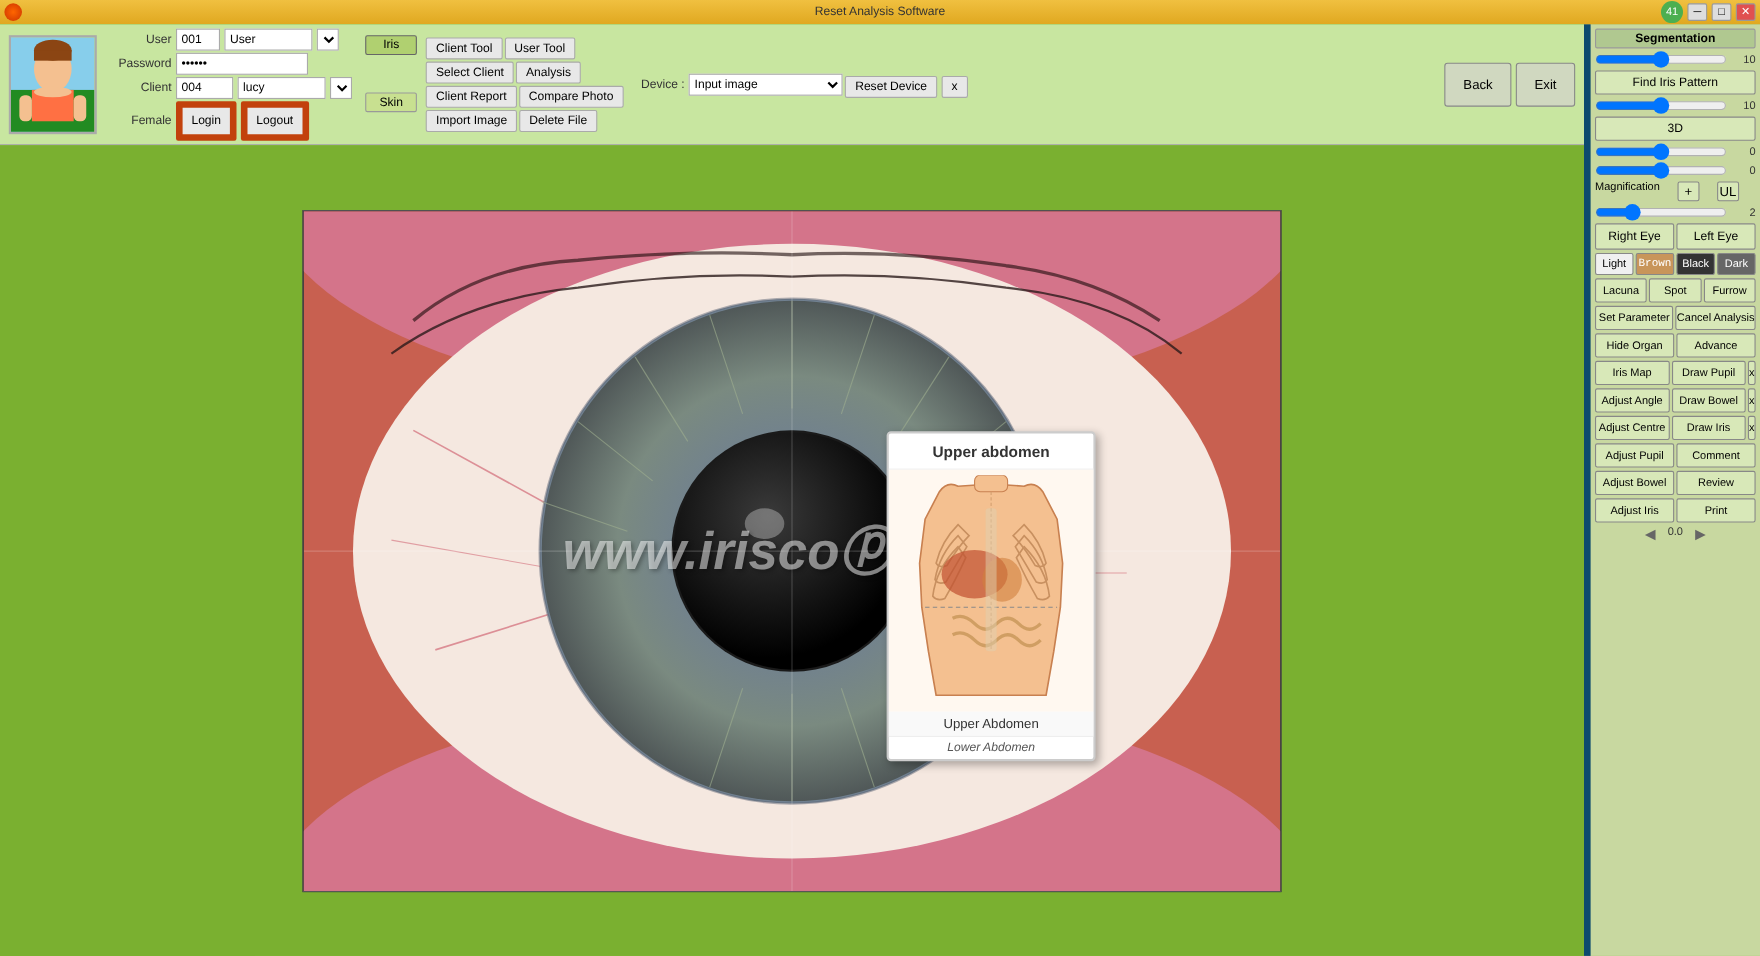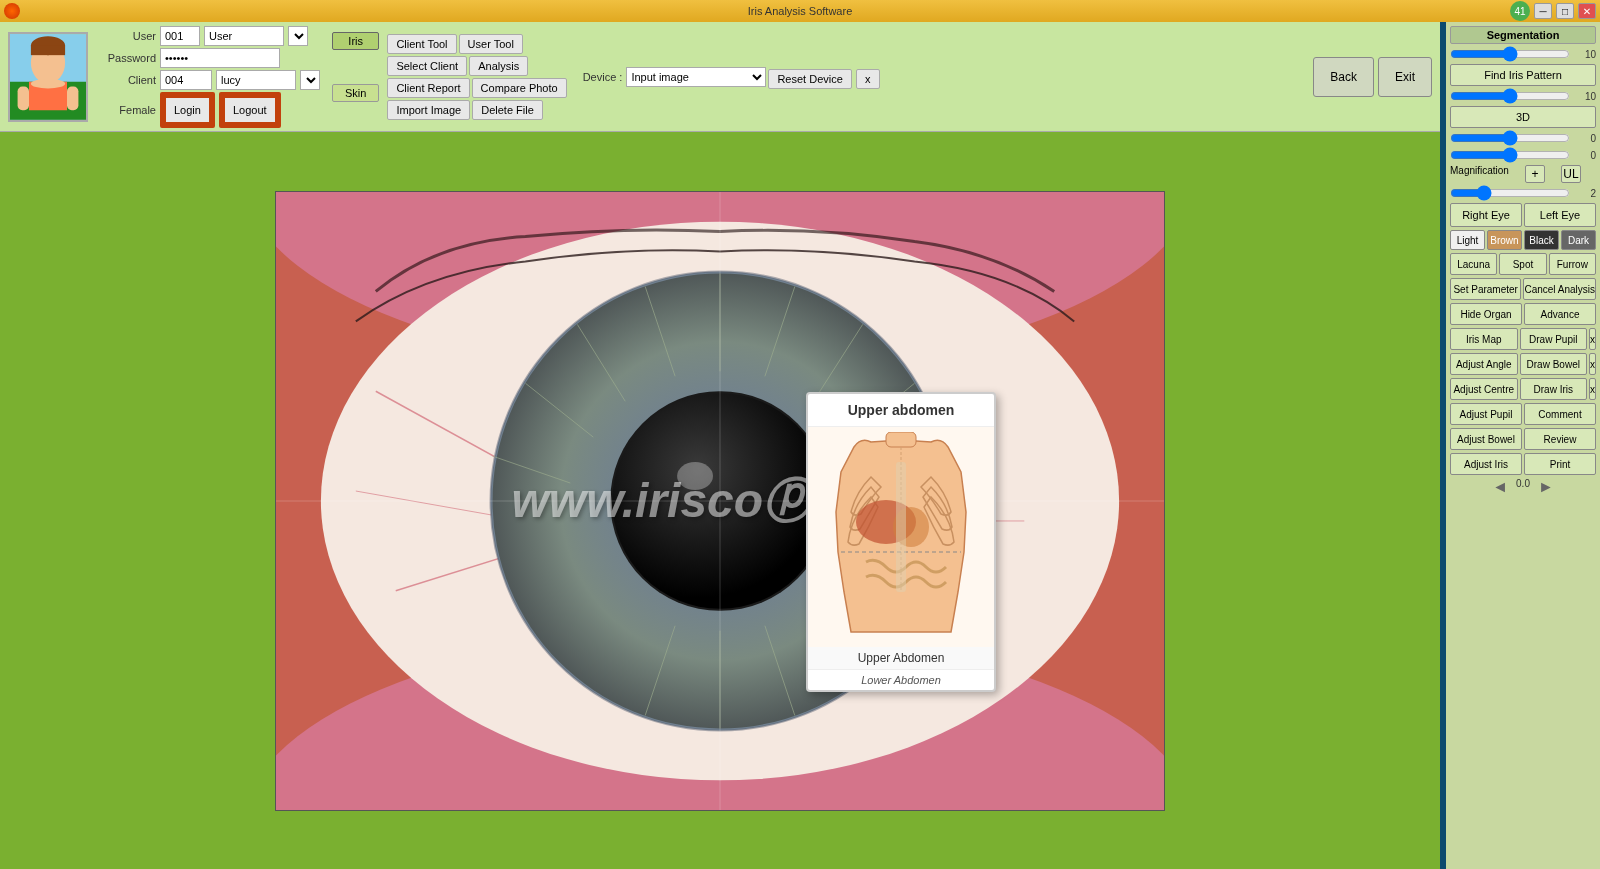--- a/index.html
+++ b/index.html
@@ -398,21 +398,21 @@
     }
     .color-btn {
       flex: 1;
       height: 20px;
       border: 1px solid #888;
       cursor: pointer;
       font-size: 10px;
       border-radius: 2px;
     }
     .color-btn.light { background: #f0f0f0; }
-    .color-btn.brown { background: #c8955a; color: white; }
+    .color-btn.brown { background: #c8955a; color: white; font-family: Liberation Mono, monospace; }
     .color-btn.black { background: #333; color: white; }
     .color-btn.dark { background: #666; color: white; }
 
     .scroll-bar-area {
       display: flex;
       justify-content: center;
       gap: 8px;
       font-size: 16px;
       color: #666;
     }
@@ -424,21 +424,21 @@
       font-size: 10px;
       color: #333;
     }
   </style>
 </head>
 <body>
 
 <div class="title-bar">
   <div class="title-bar-icon"></div>
   <div class="title-bar-middle">
-    <span>Iris Analysis Software</span>
+    <span>Reset Analysis Software</span>
   </div>
   <div style="display:flex; align-items:center; gap:4px;">
     <div class="notification-badge">
       <span>41</span>
     </div>
     <div class="tb-btn">─</div>
     <div class="tb-btn">□</div>
     <div class="tb-btn close">✕</div>
   </div>
 </div>

